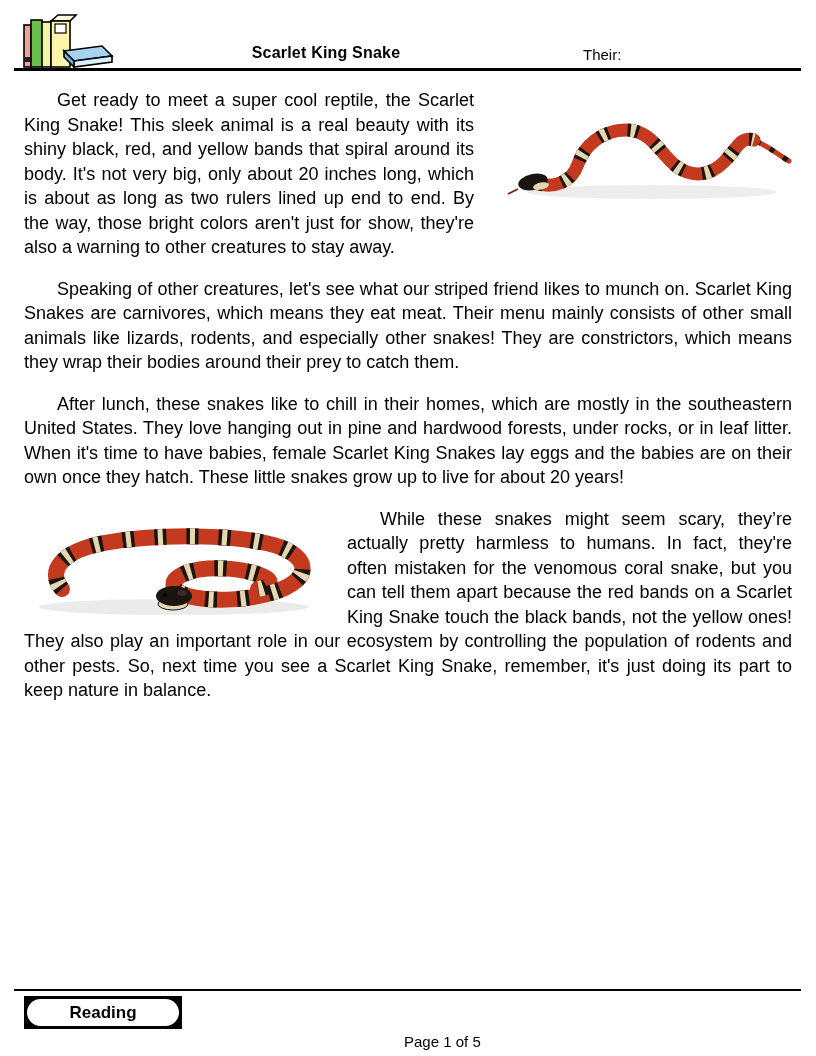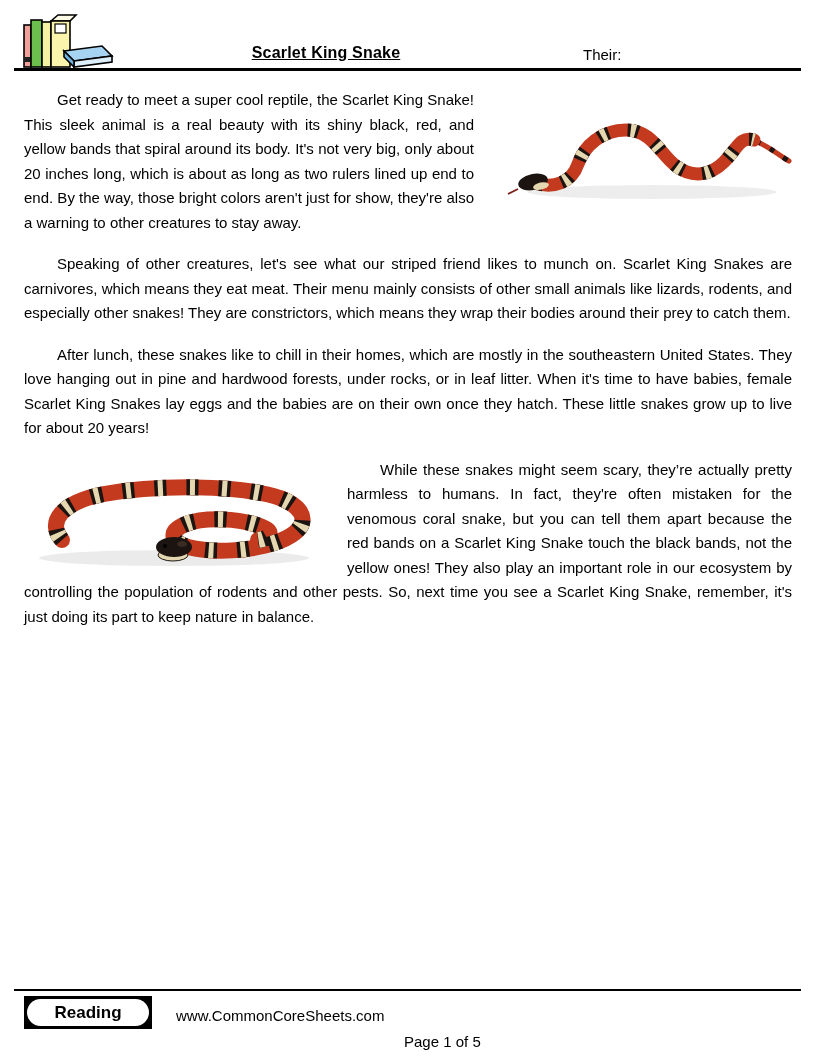--- a/index.html
+++ b/index.html
@@ -10,39 +10,39 @@
     color: #000;
     position: relative;
     overflow: hidden;
   }
   .page { position: absolute; inset: 0; }
 
   
   .logo { position: absolute; left: 14px; top: 12px; width: 100px; height: 58px; }
   .page-title {
     position: absolute; top: 44px; left: 0; width: 652px;
-    text-align: center; font-size: 16px; font-weight: 700; letter-spacing: .2px; text-decoration: underline;
+    text-align: center; font-size: 16px; font-weight: 700; letter-spacing: .2px;
   }
   .name-label { position: absolute; top: 46px; left: 583px; font-size: 15px; }
   .header-rule { position: absolute; top: 68px; left: 14px; width: 787px; height: 3px; background: #000; }
 
   
   main {
     position: absolute; top: 88px; left: 24px; width: 768px;
-    font-size: 15px; line-height: 24.5px; text-align: justify;
+    font-size: 18px; line-height: 24.5px; text-align: justify;
   }
   main p { margin: 0 0 17px 0; text-indent: 33px; }
   .fig-right { float: right; width: 290px; height: 118px; margin: 2px 0 6px 28px; }
   .fig-left  { float: left;  width: 295px; height: 112px; margin: 2px 28px 6px 0; }
   .clear { clear: both; }
 
   
   .footer-rule { position: absolute; top: 989px; left: 14px; width: 787px; height: 2px; background: #000; }
   .badge {
-    position: absolute; top: 996px; left: 24px; width: 128px; height: 33px;
+    position: absolute; top: 996px; left: 24px; width: 158px; height: 33px;
     background: #000;
   }
   .badge-pill {
     position: absolute; inset: 3px; background: #fff; border-radius: 16px;
     display: flex; align-items: center; justify-content: center;
     font-size: 17px; font-weight: 700;
   }
   .website { position: absolute; top: 1007px; left: 176px; font-size: 15px; }
   .page-indicator { position: absolute; top: 1005px; left: 404px; font-size: 15px; margin-top: 28px; }
 </style>
@@ -108,16 +108,15 @@
     </div>
 
     <p>While these snakes might seem scary, they’re actually pretty harmless to humans. In fact, they're often mistaken for the venomous coral snake, but you can tell them apart because the red bands on a Scarlet King Snake touch the black bands, not the yellow ones! They also play an important role in our ecosystem by controlling the population of rodents and other pests. So, next time you see a Scarlet King Snake, remember, it's just doing its part to keep nature in balance.</p>
     <div class="clear"></div>
   </main>
 
   <div class="footer-rule"></div>
   <div class="badge">
     <div class="badge-pill">Reading</div>
   </div>
-  <div class="website">www.CommonCoreSheets.com</div>
   <div class="page-indicator">Page 1 of 5</div>
 
 </div>
 
 </body></html>

